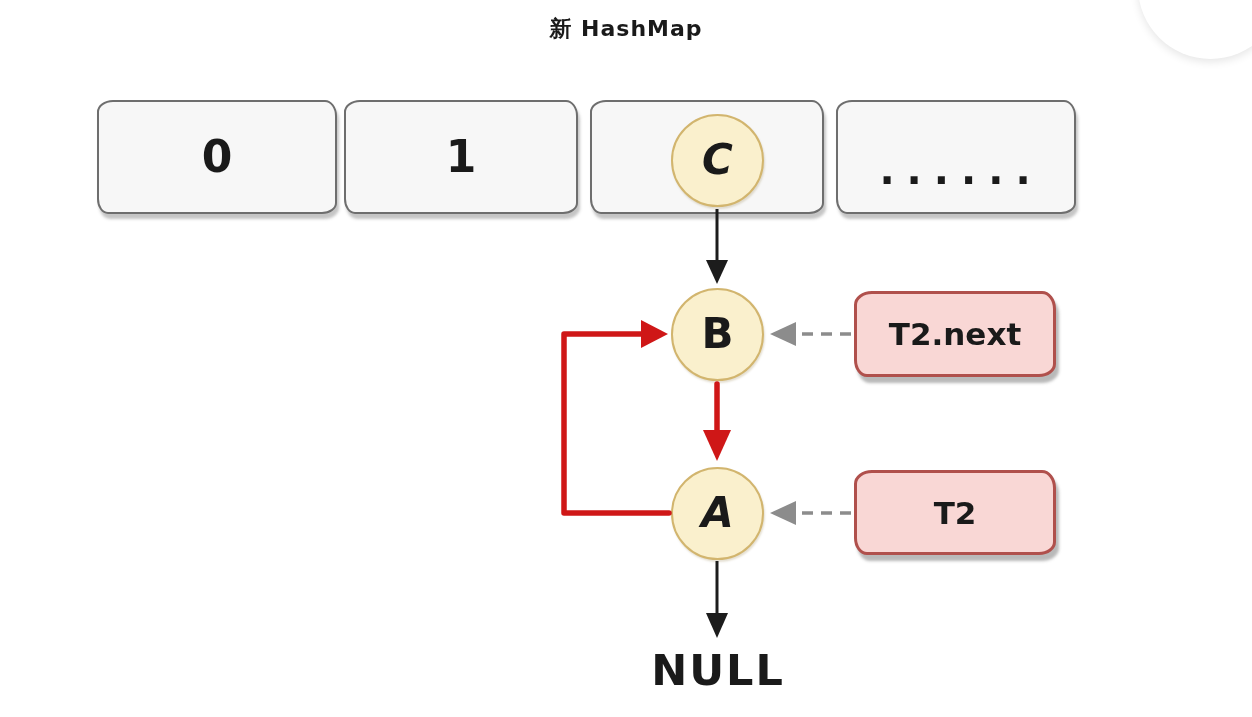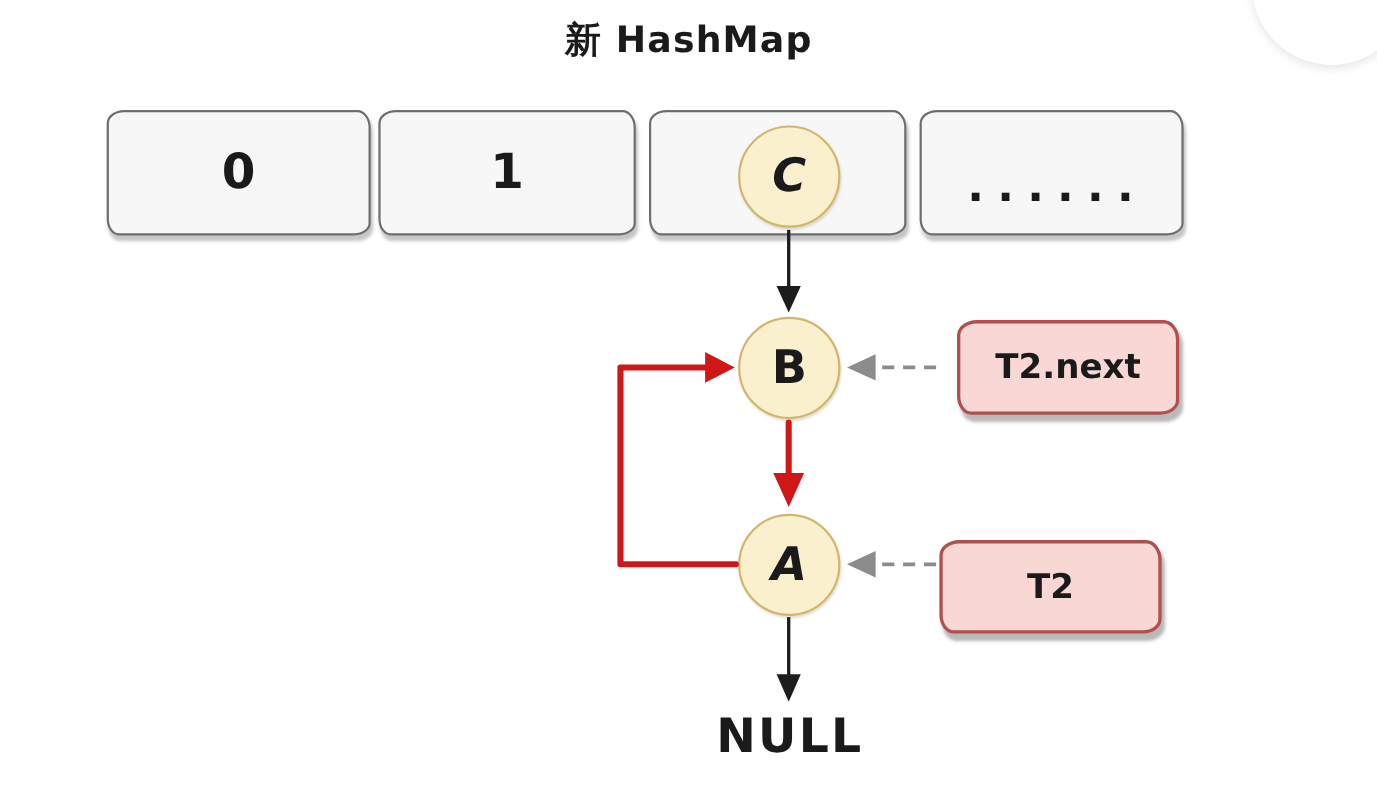--- a/index.html
+++ b/index.html
@@ -21,21 +21,21 @@
     position:relative;
     width:1252px;
     height:717px;
     background:#fff;
     overflow:hidden;
   }
   .title{
     position:absolute;
     top:14px; left:0; width:1252px;
     text-align:center;
-    font-size:33px;
+    font-size:22px;
     font-weight:bold;
     letter-spacing:1px;
   }
   .cell{
     position:absolute;
     top:100px;
     height:114px;
     background:var(--cell-fill);
     border:2.5px solid var(--cell-border);
     border-radius:16px 12px 15px 11px / 12px 16px 11px 15px;
@@ -76,22 +76,22 @@
     left:854px;
     width:202px;
     background:var(--tag-fill);
     border:3px solid var(--tag-border);
     border-radius:18px 14px 17px 13px / 14px 18px 13px 17px;
     box-shadow:3px 6px 3px rgba(100,100,100,0.45);
     text-align:center;
     font-size:31px;
     font-weight:bold;
   }
-  .tag-t2next{top:291px;height:86px;line-height:81px;margin-left:16px;}
-  .tag-t2{top:491px;height:85px;line-height:80px;}
+  .tag-t2next{top:291px;height:86px;line-height:81px;}
+  .tag-t2{top:470px;height:85px;line-height:80px;}
   .null-label{
     position:absolute;
     left:627px;top:645px;width:182px;
     text-align:center;
     font-size:43px;
     font-weight:bold;
     letter-spacing:2px;
   }
   .arrow-layer{
     position:absolute;

